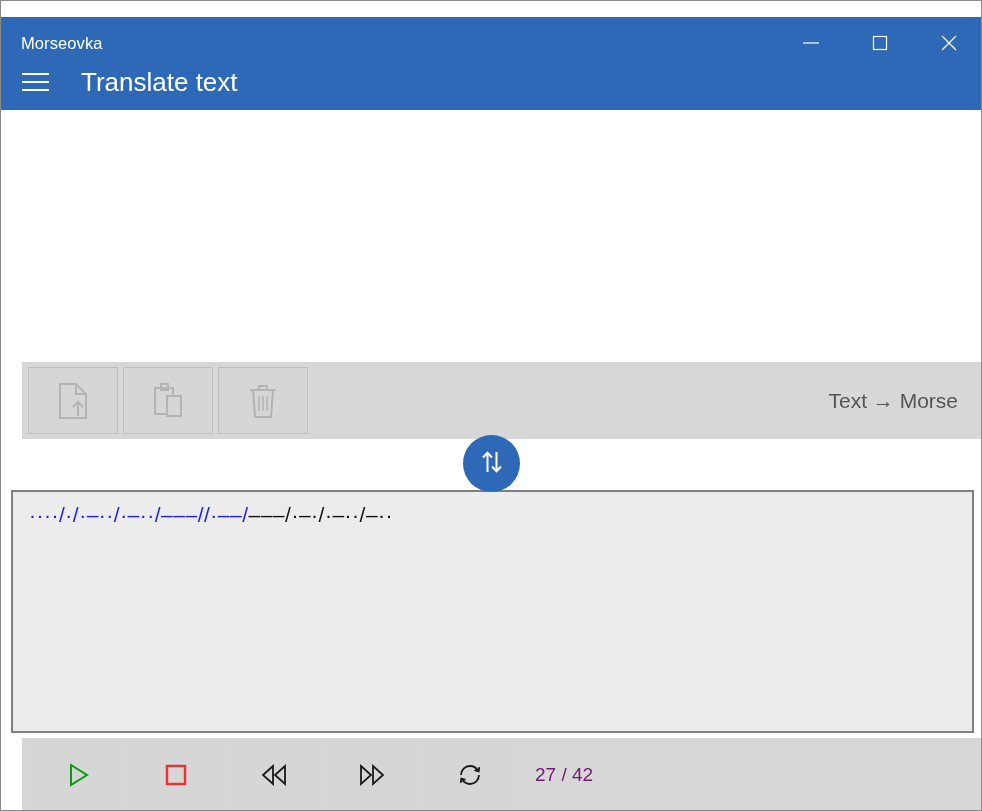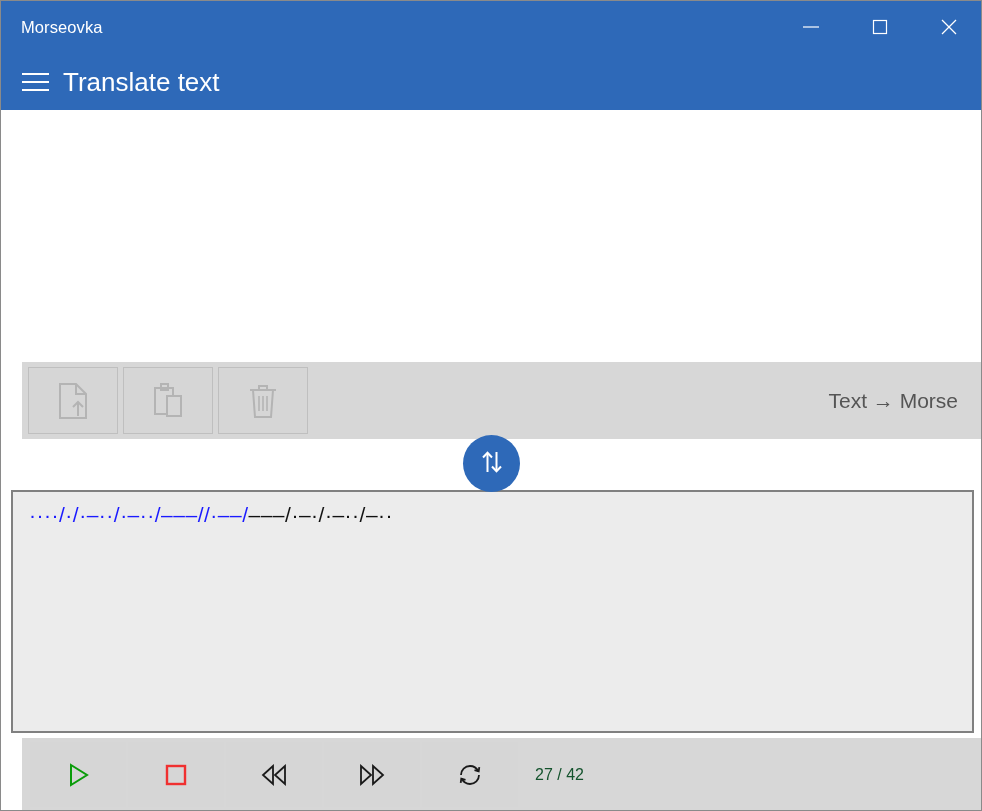--- a/index.html
+++ b/index.html
@@ -17,21 +17,21 @@
     height: 811px;
     box-sizing: border-box;
     border: 1px solid #8a8a8a;
     background: #ffffff;
     overflow: hidden;
   }
 
   
   .titlebar {
     position: absolute;
-    left: 0; top: 0;
+    left: 0; top: 16px;
     width: 982px;
     height: 52px;
     background: var(--brand);
     display: flex;
     align-items: flex-start;
   }
   .title-text {
     color: #ffffff;
     font-size: 16.5px;
     line-height: 1;
@@ -80,21 +80,21 @@
   .hamburger span {
     display: block;
     width: 27px;
     height: 2px;
     background: #ffffff;
   }
   .appbar-title {
     color: #ffffff;
     font-size: 26px;
     font-weight: 400;
-    margin-left: 4px;
+    margin-left: 22px;
     line-height: 1;
     white-space: nowrap;
   }
   .appbar-right {
     margin-left: auto;
     display: flex;
     align-items: center;
     padding-right: 6px;
   }
   .other-btn {
@@ -198,22 +198,22 @@
     align-items: center;
     padding-right: 44px;
     font-size: 21px;
     color: #555555;
     white-space: nowrap;
   }
   .counter {
     display: flex;
     align-items: center;
     padding-left: 16px;
-    font-size: 16px;
-    color: #14532d;
+    font-size: 19px;
+    color: #701a75;
     white-space: nowrap;
   }
 
   
   .swap-fab {
     position: absolute;
     left: 462px;
     top: 434px;
     width: 57px;
     height: 57px;

